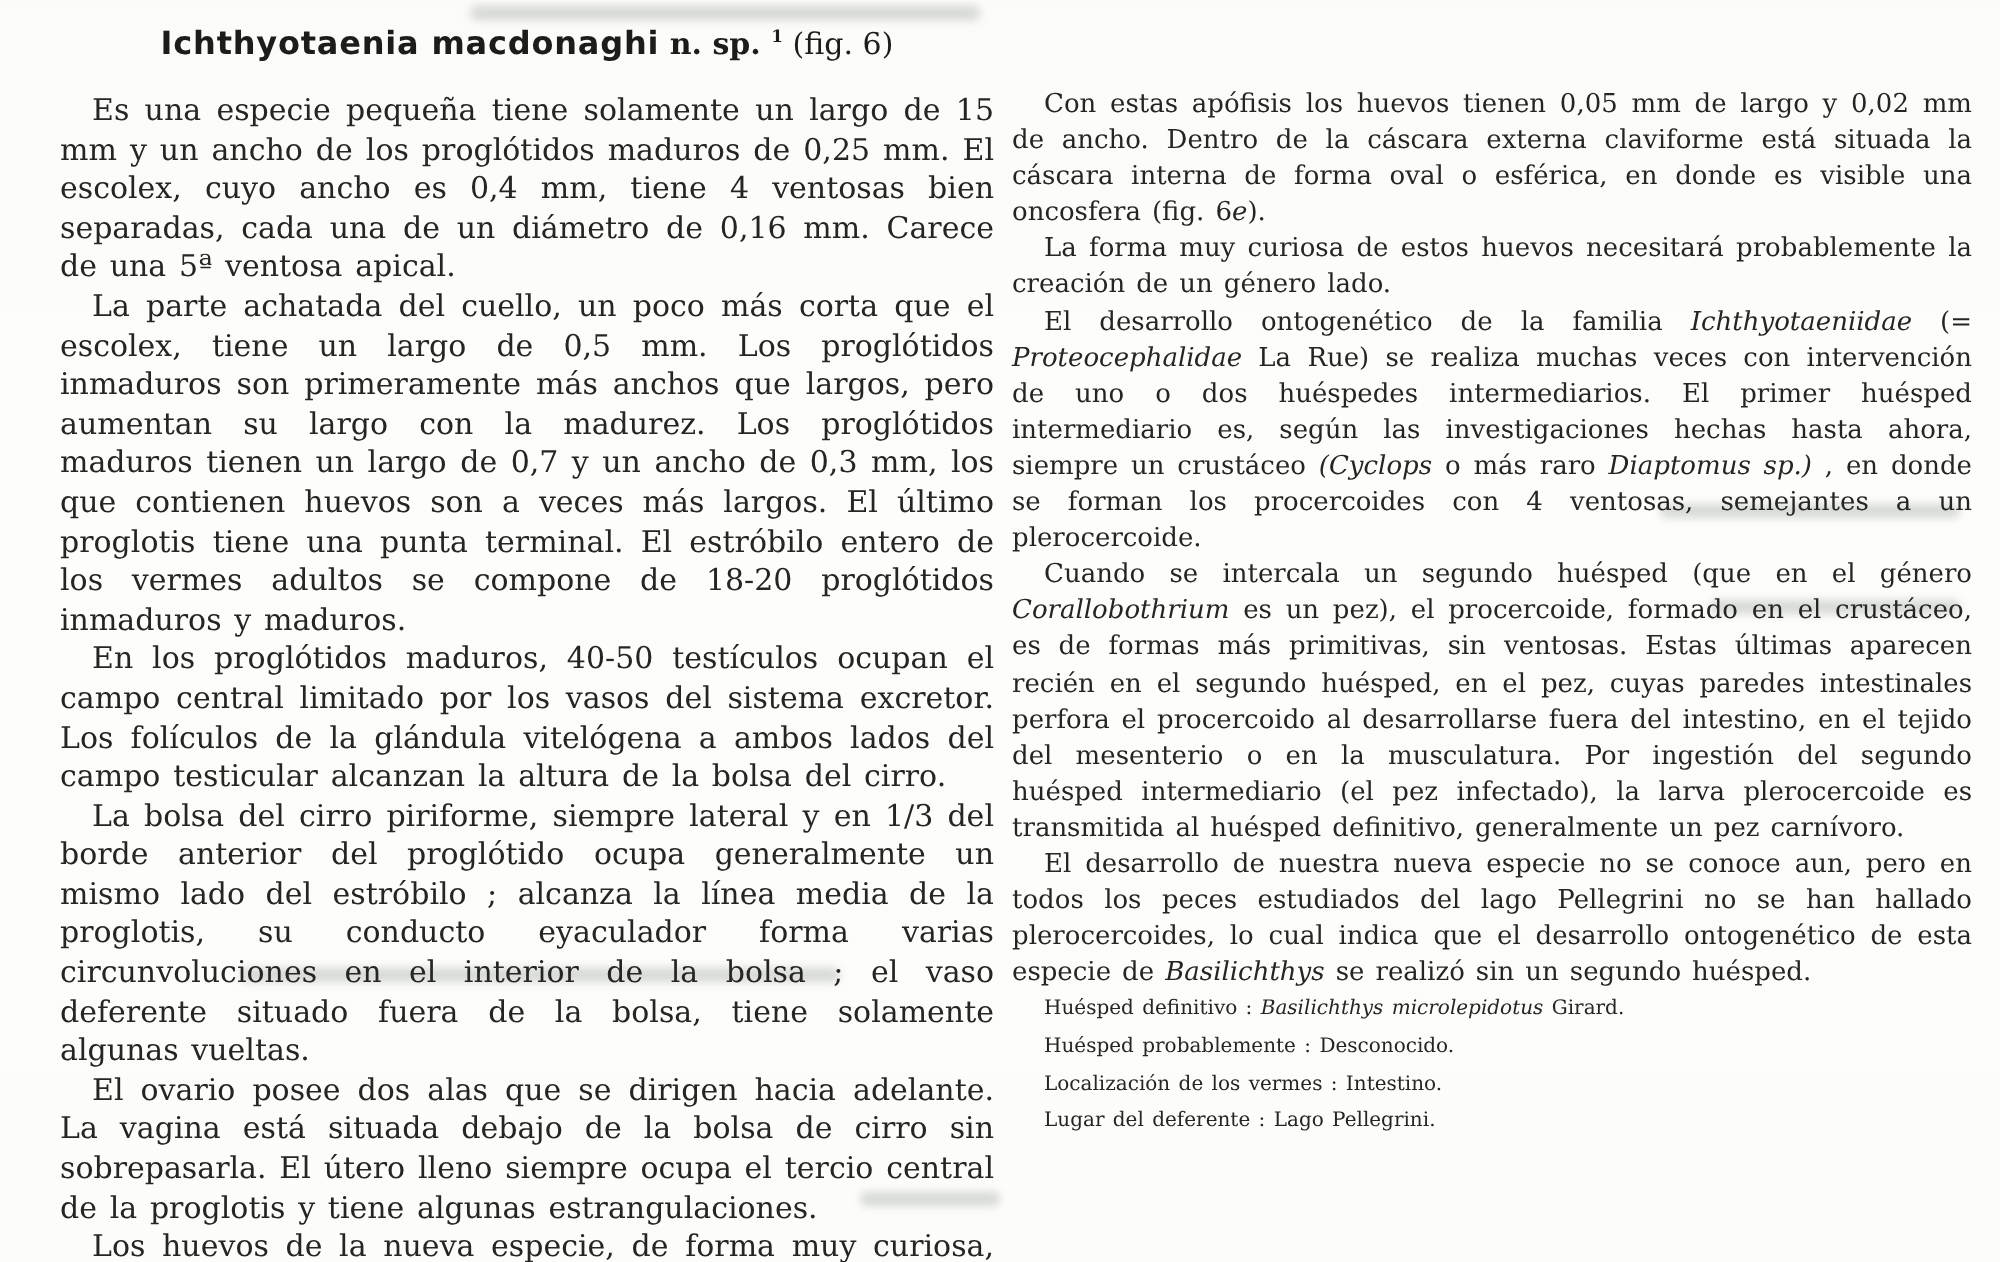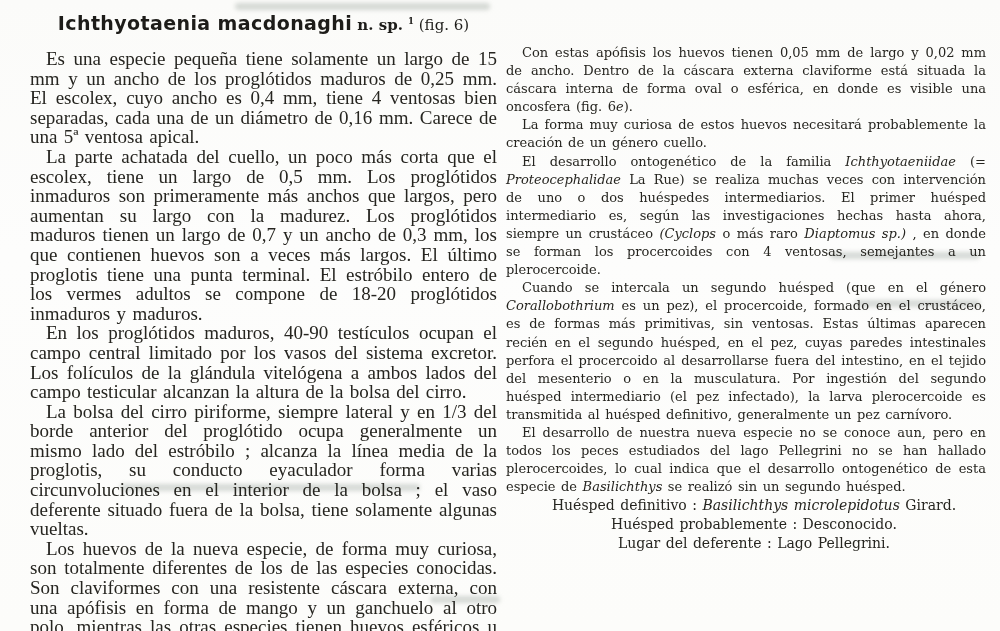--- a/index.html
+++ b/index.html
@@ -33,46 +33,45 @@
     margin: 12px 0 15px 0;
     text-align: center;
     font-size: 15px;
     color: #1d1c19;
     white-space: nowrap;
   }
   .title .bt {
     font-family: "DejaVu Sans", "Liberation Sans", sans-serif;
     font-weight: 700;
     letter-spacing: 0.4px;
-    font-size: 19px;
+    font-size: 16px;
   }
   .title .fb { font-weight: 400; }
   p.body-par {
     margin: 0;
     text-indent: 16px;
     text-align: justify;
     color: #262520;
   }
   .col-left p.body-par {
-    font-size: 19px;
+    font-size: 15px;
     line-height: 19.6px;
     word-spacing: 1.6px;
-    font-family: Liberation Serif, serif;
   }
   .col-right { padding-top: 44px; box-sizing: border-box; }
   .col-right p.body-par {
     font-size: 13px;
     line-height: 18.1px;
     word-spacing: 1.4px;
   }
   p.host-line {
     margin: 0;
     text-indent: 16px;
-    text-align: center;
-    font-size: 14px;
+    text-align: left;
+    font-size: 10px;
     line-height: 18.6px;
     word-spacing: 1px;
     color: #262520;
   }
   .it  { font-style: italic; }
   .sup { vertical-align: super; font-size: 8.5px; line-height: 0; }
 </style>
 </head>
 <body>
 
@@ -81,29 +80,31 @@
   <div class="smudge" style="left:235px; top:3px;  width:255px; height:7px;"></div>
   <div class="smudge" style="left:830px; top:252px; width:150px; height:7px;"></div>
   <div class="smudge" style="left:855px; top:300px; width:125px; height:7px;"></div>
   <div class="smudge" style="left:120px; top:484px; width:300px; height:7px;"></div>
   <div class="smudge" style="left:430px; top:596px; width:70px;  height:7px;"></div>
 
   <div class="col col-left">
     <h1 class="title"><span class="bt">Ichthyotaenia macdonaghi</span><span> n. sp. </span><span class="sup">1</span><span class="fb"> (fig. 6)</span></h1>
     <p class="body-par"><span>Es una especie pequeña tiene solamente un largo de 15 mm y un ancho de los proglótidos maduros de 0,25 mm. El escolex, cuyo ancho es 0,4 mm, tiene 4 ventosas bien separadas, cada una de un diámetro de 0,16 mm. Carece de una 5ª ventosa apical.</span></p>
     <p class="body-par"><span>La parte achatada del cuello, un poco más corta que el escolex, tiene un largo de 0,5 mm. Los proglótidos inmaduros son primeramente más anchos que largos, pero aumentan su largo con la madurez. Los proglótidos maduros tienen un largo de 0,7 y un ancho de 0,3 mm, los que contienen huevos son a veces más largos. El último proglotis tiene una punta terminal. El estróbilo entero de los vermes adultos se compone de 18-20 proglótidos inmaduros y maduros.</span></p>
-    <p class="body-par"><span>En los proglótidos maduros, 40-90 testículos ocupan el campo central limitado por los vasos del sistema excretor. Los folículos de la glándula vitelógena a ambos lados del campo testicular alcanzan la altura de la bolsa del cirro.</span></p>
+    <p class="body-par"><span>En los proglótidos maduros, 40-50 testículos ocupan el campo central limitado por los vasos del sistema excretor. Los folículos de la glándula vitelógena a ambos lados del campo testicular alcanzan la altura de la bolsa del cirro.</span></p>
     <p class="body-par"><span>La bolsa del cirro piriforme, siempre lateral y en 1/3 del borde anterior del proglótido ocupa generalmente un mismo lado del estróbilo ; alcanza la línea media de la proglotis, su conducto eyaculador forma varias circunvoluciones en el interior de la bolsa ; el vaso deferente situado fuera de la bolsa, tiene solamente algunas vueltas.</span></p>
+    <p class="body-par"><span>El ovario posee dos alas que se dirigen hacia adelante. La vagina está situada debajo de la bolsa de cirro sin sobrepasarla. El útero lleno siempre ocupa el tercio central de la proglotis y tiene algunas estrangulaciones.</span></p>
     <p class="body-par"><span>Los huevos de la nueva especie, de forma muy curiosa, son totalmente diferentes de los de las especies conocidas. Son claviformes con una resistente cáscara externa, con una apófisis en forma de mango y un ganchuelo al otro polo, mientras las otras especies tienen huevos esféricos u ovales, como en el género </span></p>
   </div>
 
   <div class="col col-right">
     <p class="body-par"><span>Con estas apófisis los huevos tienen 0,05 mm de largo y 0,02 mm de ancho. Dentro de la cáscara externa claviforme está situada la cáscara interna de forma oval o esférica, en donde es visible una oncosfera (fig. 6</span><span class="it">e</span><span>).</span></p>
-    <p class="body-par"><span>La forma muy curiosa de estos huevos necesitará probablemente la creación de un género cuello.</span></p>
+    <p class="body-par"><span>La forma muy curiosa de estos huevos necesitará probablemente la creación de un género lado.</span></p>
     <p class="body-par"><span>El desarrollo ontogenético de la familia </span><span class="it">Ichthyotaeniidae</span><span> (= </span><span class="it">Proteocephalidae</span><span> La Rue) se realiza muchas veces con intervención de uno o dos huéspedes intermediarios. El primer huésped intermediario es, según las investigaciones hechas hasta ahora, siempre un crustáceo </span><span class="it">(Cyclops</span><span> o más raro </span><span class="it">Diaptomus sp.)</span><span> , en donde se forman los procercoides con 4 ventosas, semejantes a un plerocercoide.</span></p>
     <p class="body-par"><span>Cuando se intercala un segundo huésped (que en el género </span><span class="it">Corallobothrium</span><span> es un pez), el procercoide, formado en el crustáceo, es de formas más primitivas, sin ventosas. Estas últimas aparecen recién en el segundo huésped, en el pez, cuyas paredes intestinales perfora el procercoido al desarrollarse fuera del intestino, en el tejido del mesenterio o en la musculatura. Por ingestión del segundo huésped intermediario (el pez infectado), la larva plerocercoide es transmitida al huésped definitivo, generalmente un pez carnívoro.</span></p>
     <p class="body-par"><span>El desarrollo de nuestra nueva especie no se conoce aun, pero en todos los peces estudiados del lago Pellegrini no se han hallado plerocercoides, lo cual indica que el desarrollo ontogenético de esta especie de </span><span class="it">Basilichthys</span><span> se realizó sin un segundo huésped.</span></p>
     <p class="host-line"><span>Huésped definitivo : </span><span class="it">Basilichthys microlepidotus</span><span> Girard.</span></p>
     <p class="host-line"><span>Huésped probablemente : Desconocido.</span></p>
+    <p class="host-line"><span>Localización de los vermes : Intestino.</span></p>
     <p class="host-line"><span>Lugar del deferente : Lago Pellegrini.</span></p>
   </div>
 
 </div>
 
 </body></html>

